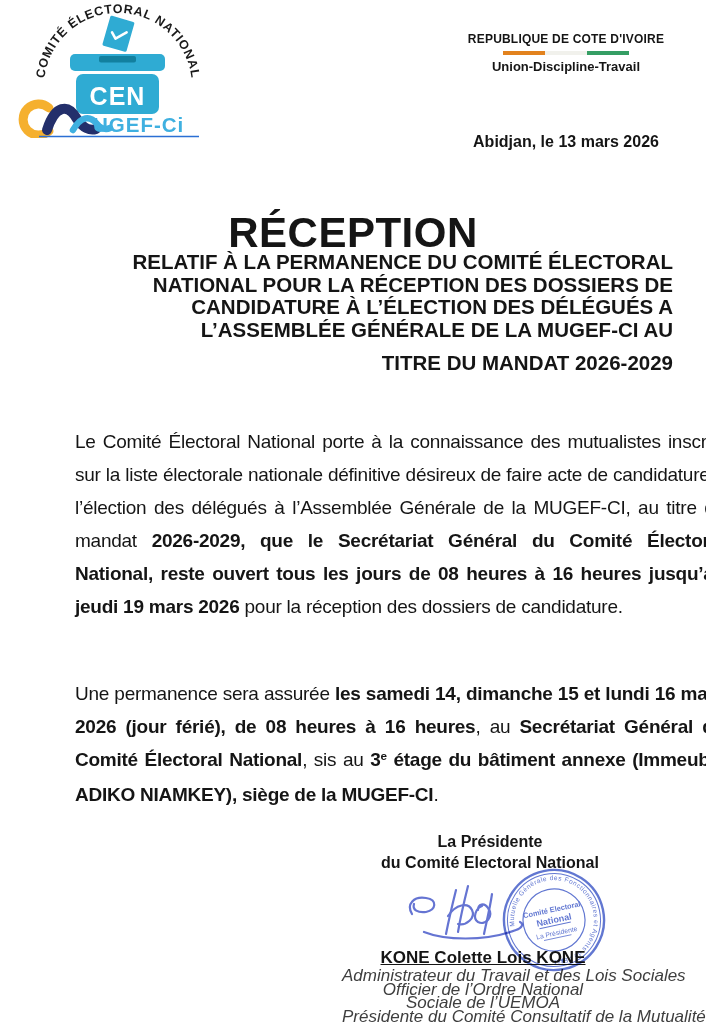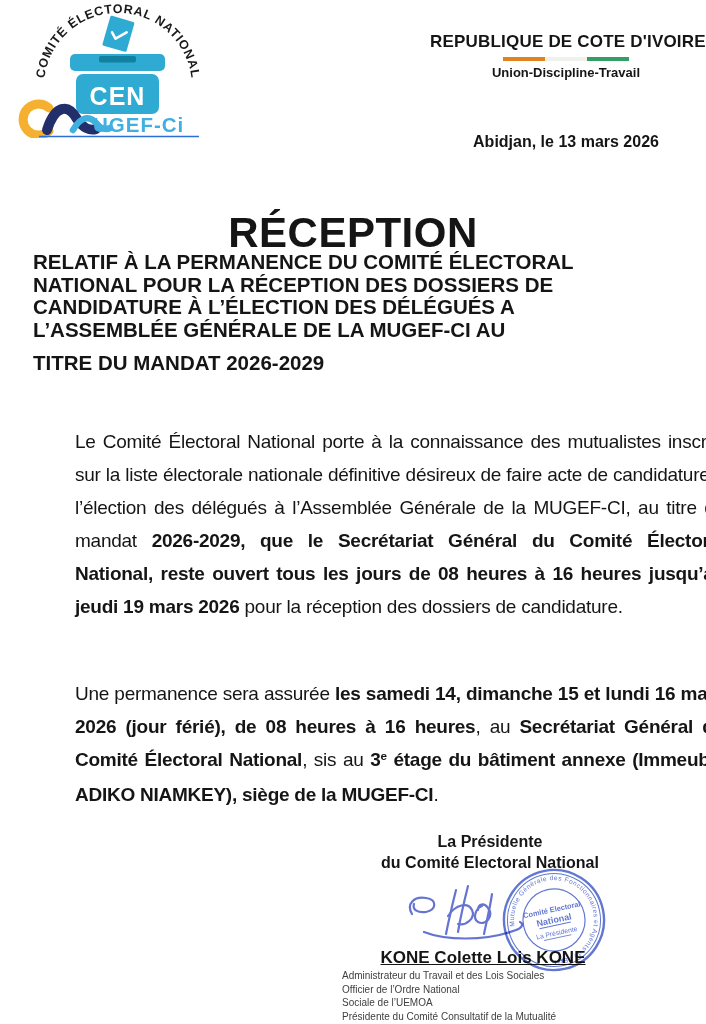--- a/index.html
+++ b/index.html
@@ -3,52 +3,52 @@
 <meta charset="utf-8">
 <style>
   html,body{margin:0;padding:0;background:#ffffff;}
   .page{
     position:relative; width:706px; height:1024px; background:#ffffff;
     font-family:"Liberation Sans", sans-serif; color:#151515; overflow:hidden;
   }
   
   .logo-svg{position:absolute; left:13px; top:4px; width:204px; height:134px;}
   .gov-block{position:absolute; left:430px; top:32px; width:272px; text-align:center;}
-  .gov-country{font-weight:bold; font-size:17px; letter-spacing:.2px; white-space:nowrap;}
+  .gov-country{font-weight:bold; font-size:12px; letter-spacing:.2px; white-space:nowrap;}
   .flag-bar{width:126px; height:4px; margin:5px auto 4px auto; display:flex;}
   .flag-bar span{flex:1; height:100%;}
   .flag-o{background:#E2821E;} .flag-w{background:#F1F1EC;} .flag-g{background:#359E64;}
   .gov-motto{font-weight:bold; font-size:13px; white-space:nowrap;}
   .dateline{position:absolute; left:430px; top:120px; width:272px; text-align:center;
     font-weight:bold; font-size:16px; white-space:nowrap;margin-top:13px;}
   
   .doc-title{position:absolute; left:0; top:181px; width:100%; text-align:center;
     font-size:42px; font-weight:bold; letter-spacing:.5px;}
-  .doc-subtitle{position:absolute; left:33px; top:251px; width:640px; text-align:left;
+  .doc-subtitle{position:absolute; left:33px; top:251px; width:640px; text-align:right;
     font-weight:bold; font-size:20.5px; line-height:22.5px;}
   .doc-subtitle div{white-space:nowrap;}
-  .doc-subtitle-last{position:absolute; left:33px; top:351px; width:640px; text-align:left;
+  .doc-subtitle-last{position:absolute; left:33px; top:351px; width:640px; text-align:right;
     font-weight:bold; font-size:20.5px; white-space:nowrap;}
   
   .para{position:absolute; left:28px; width:650px; font-size:19px; letter-spacing:-.25px;
     line-height:33px; text-align:justify;margin-left:47px;}
   .para b{font-weight:bold;}
   .para sup{font-size:.62em; position:relative; top:-.5em; vertical-align:baseline;}
   .para-1{top:406px;}
   .para-2{top:658px;}
   
   .sig-role{position:absolute; left:355px; top:831px; width:270px; text-align:center;
     font-weight:bold; font-size:16px; line-height:21px;}
   .sig-svg{position:absolute; left:404px; top:876px; width:142px; height:76px; opacity:.9;}
   .stamp-svg{position:absolute; left:501px; top:867px; width:106px; height:106px;
     opacity:.8; mix-blend-mode:multiply;}
   .sig-name{position:absolute; left:352px; top:948px; width:262px; text-align:center;
     font-weight:bold; font-size:17px; text-decoration:underline; white-space:nowrap;}
-  .sig-titles{position:absolute; left:342px; top:969px; width:282px; text-align:left;
-    font-size:10px; line-height:13.5px; color:#3e3e3e;}
+  .sig-titles{position:absolute; left:342px; top:969px; width:282px; text-align:center;
+    font-size:17px; line-height:13.5px; color:#3e3e3e;font-style:italic;}
   .sig-titles div{white-space:nowrap;}
 </style>
 </head>
 <body>
 
 <div class="page">
 
   <svg class="logo-svg" viewBox="0 0 204 134">
     <defs>
       <path id="arcpath" d="M 33,100 A 74,74 0 1 1 177,100" fill="none"></path>

